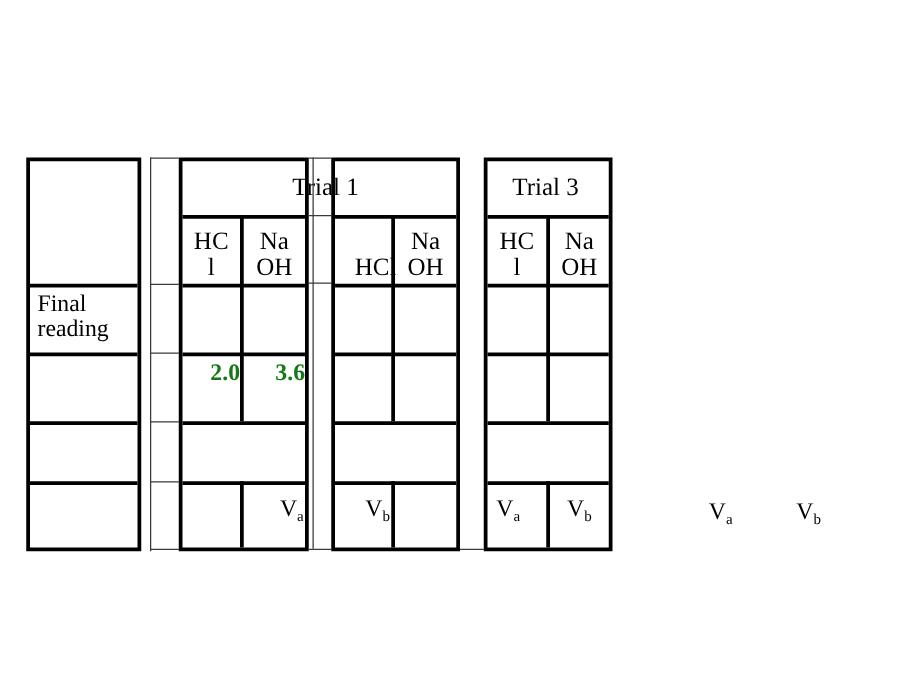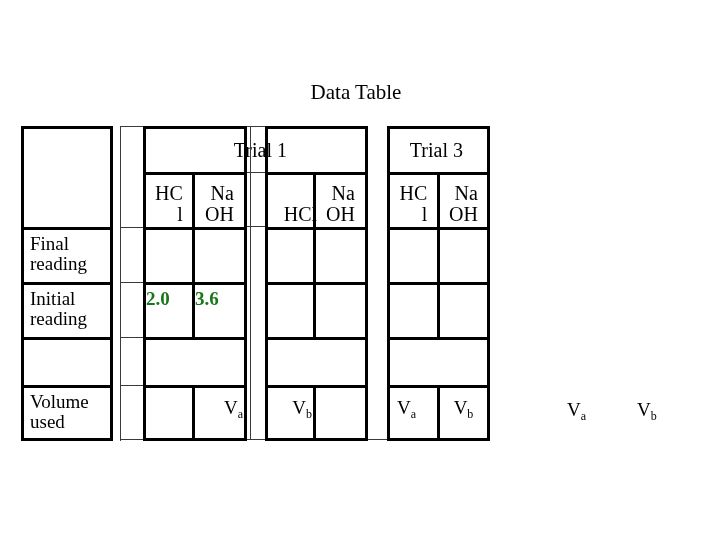--- a/index.html
+++ b/index.html
@@ -24,56 +24,53 @@
   .hline{position:absolute;left:0;right:0;height:3px;background:var(--line,#000000);}
   .vseg{position:absolute;width:3px;background:var(--line,#000000);}
   .thin{position:absolute;background:var(--thin,#3a3a3a);}
   .cell{position:absolute;box-sizing:border-box;}
   .trial-name{
     display:flex;align-items:center;justify-content:flex-end;
     font-size:20px;padding-right:5px;
   }
   .hdr{
     display:flex;flex-direction:column;justify-content:flex-end;align-items:center;
-    font-size:20px;line-height:21px;white-space:pre-line;text-align:right;
+    font-size:20px;line-height:21px;white-space:pre-line;text-align:center;
     padding-bottom:2px;
     border-radius:22px;
   }
   .rowlab{
     font-size:19px;line-height:20px;
     padding:4px 2px 0 6px;
   }
   .val{
     font-size:19px;font-weight:bold;color:var(--green,#167816);
-    text-align:left;padding-top:3px;
+    text-align:right;padding-top:3px;
   }
   .vcell{
     display:flex;align-items:flex-start;font-size:19px;padding-top:9px;
   }
   .v-right{justify-content:flex-end;padding-right:1px;}
   .v-left{justify-content:flex-start;padding-left:7px;}
   .v-center{justify-content:center;}
   .vlab sub{font-size:12px;vertical-align:-4px;line-height:0;}
   .float-v{position:absolute;font-size:19px;}
 </style>
 </head>
 <body>
 
 <div class="slide" id="slide" style="--bg: #ffffff; --line: #000000; --thin: #3a3a3a; --ink: #000000; --green: #167816;">
 
-  <div class="title">Data Table</div>
 
   <div class="box" style="left:21px;top:126px;width:92px;height:315px;">
     <div class="hline" style="top:98px;"></div>
     <div class="hline" style="top:153px;"></div>
     <div class="hline" style="top:208px;"></div>
     <div class="hline" style="top:256px;"></div>
     <div class="cell rowlab" style="left:0;top:101px;width:76px;height:52px;">Final reading</div>
-    <div class="cell rowlab" style="left:0;top:156px;width:86px;height:52px;">Initial reading</div>
-    <div class="cell rowlab" style="left:0;top:259px;width:86px;height:50px;">Volume used</div>
   </div>
 
   <div class="thin" style="left:120px;top:126px;width:1px;height:315px;"></div>
   <div class="thin" style="left:120px;top:126px;width:23px;height:1px;"></div>
   <div class="thin" style="left:120px;top:227px;width:23px;height:1px;"></div>
   <div class="thin" style="left:120px;top:282px;width:23px;height:1px;"></div>
   <div class="thin" style="left:120px;top:337px;width:23px;height:1px;"></div>
   <div class="thin" style="left:120px;top:385px;width:23px;height:1px;"></div>
   <div class="thin" style="left:120px;top:439px;width:23px;height:1px;"></div>
 

